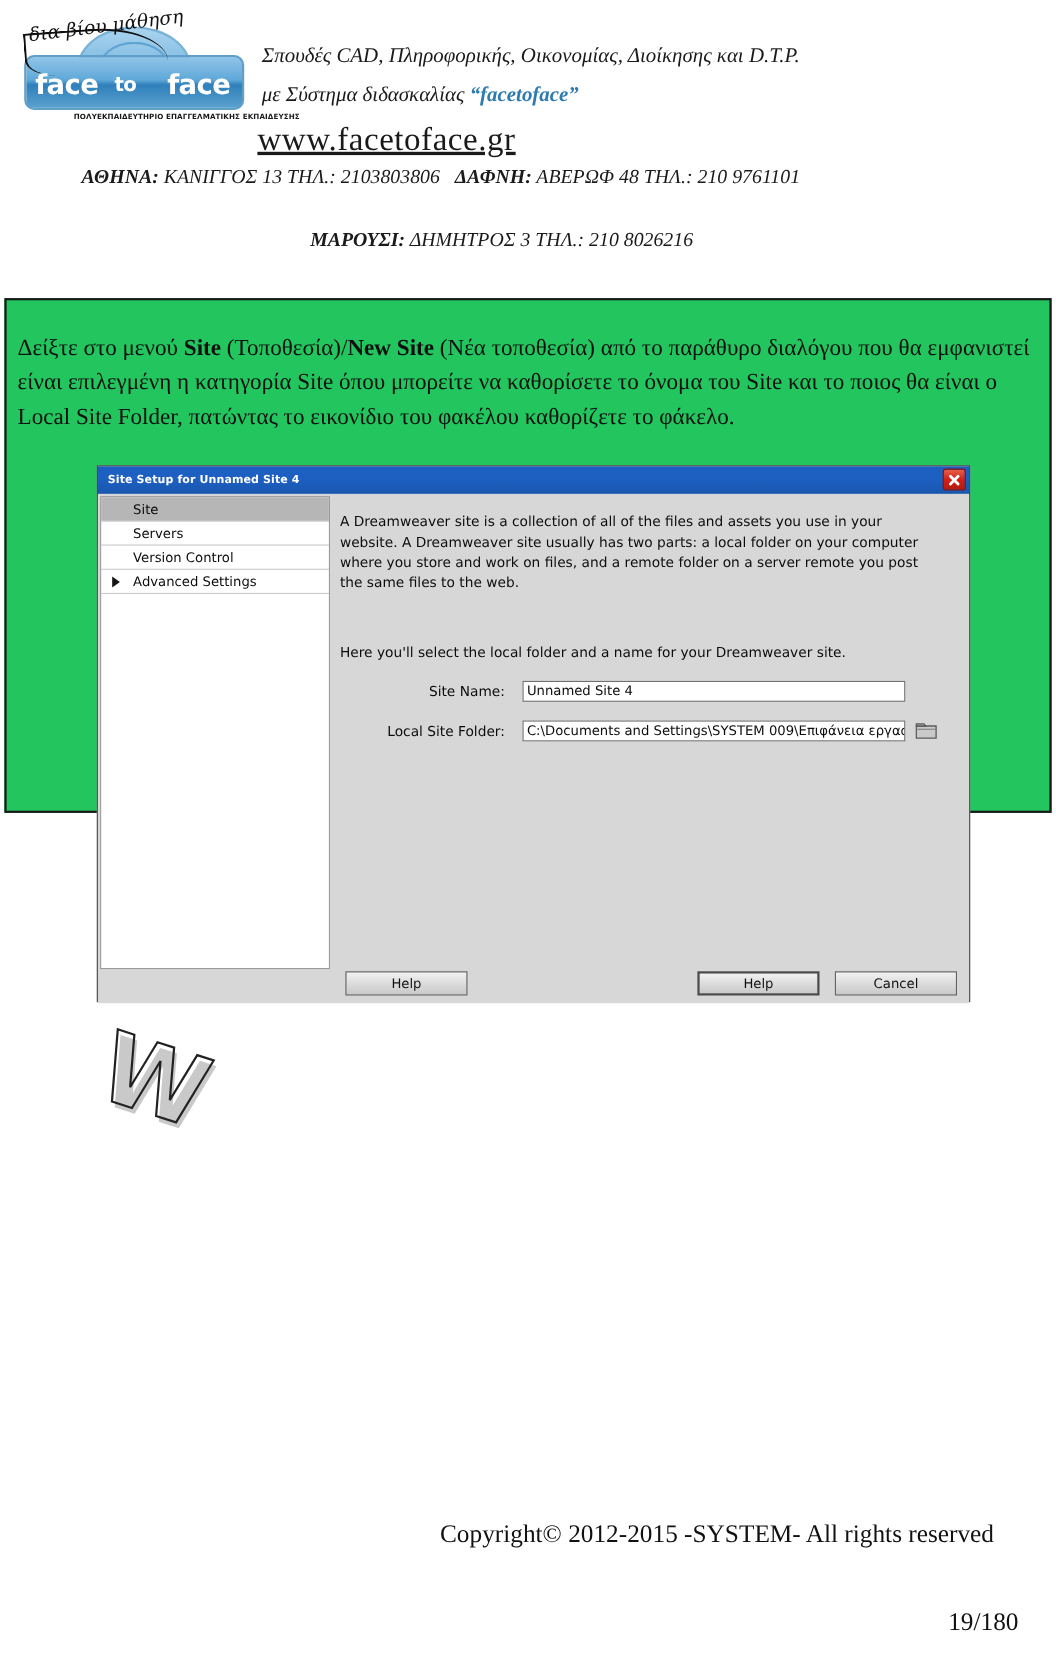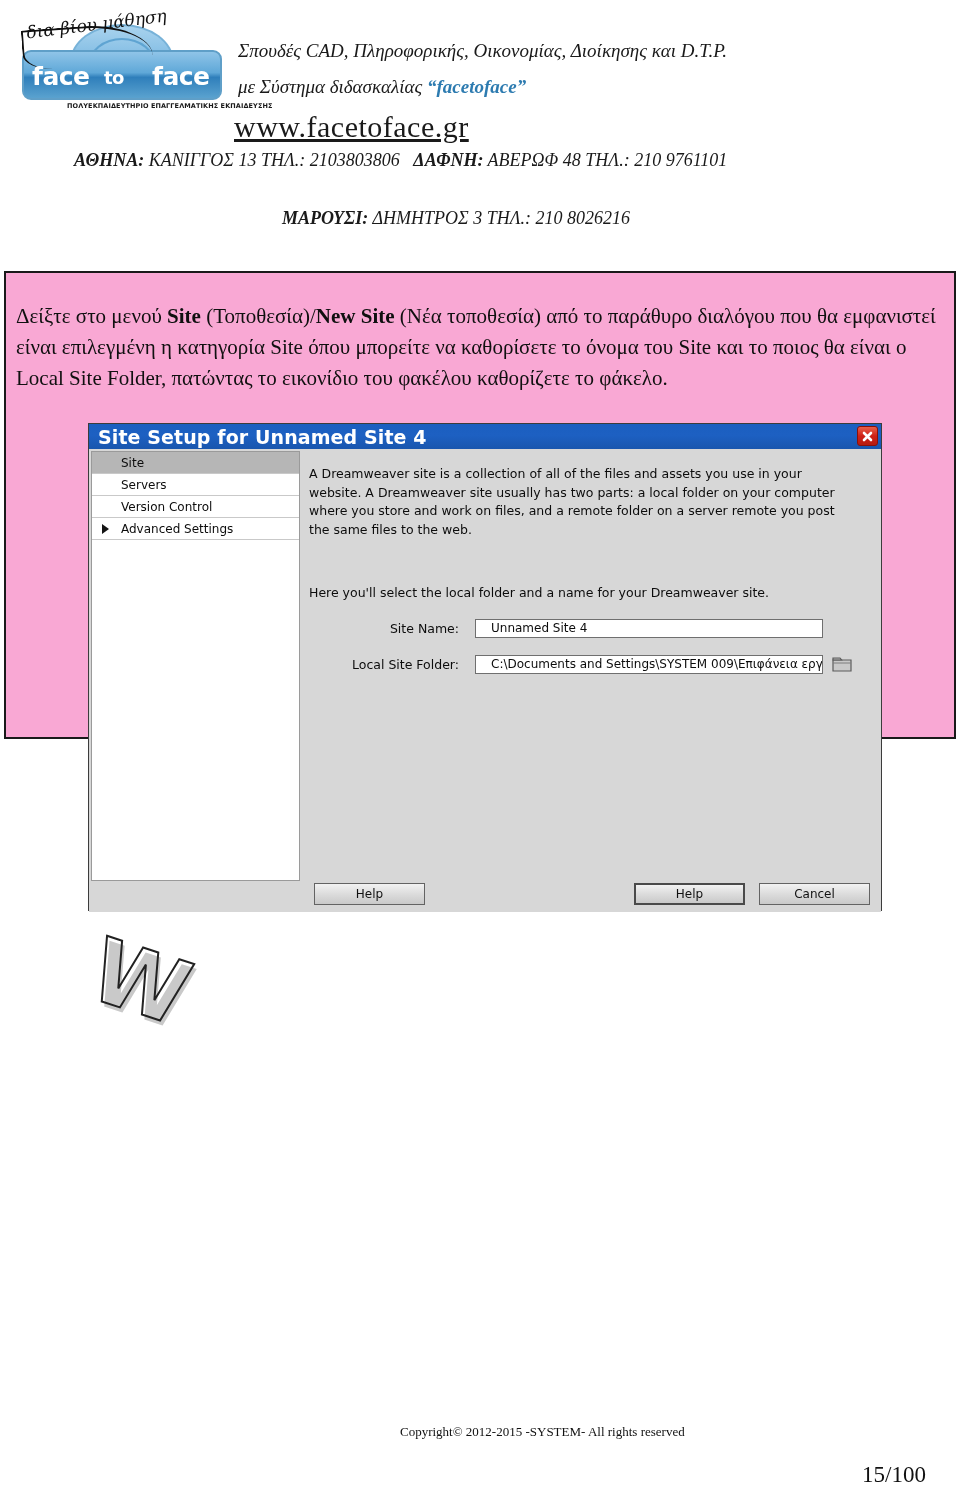--- a/index.html
+++ b/index.html
@@ -138,21 +138,21 @@
     font-size: 18px;
     margin-top: 22px;
   }
   .b { font-weight: bold; }
 
   
   #content-box {
     position: absolute;
     left: 4px; top: 271px;
     width: 952px; height: 468px;
-    background: #f9a8d4;
+    background: #22c55e;
     border: 2px solid #1a1a1a;
     box-sizing: border-box;
   }
 
   #instructions {
     position: absolute;
     left: 10px; top: 28px;
     width: 930px;
     font-family: "Liberation Serif", serif;
     font-size: 21px;
@@ -176,21 +176,21 @@
     width: 100%; height: 25px;
     background: linear-gradient(to bottom, #1b5fc0 0%, #1d60c2 45%, #1956ae 100%);
     display: flex;
     align-items: center;
     box-sizing: border-box;
   }
   #dialog-title {
     color: #ffffff;
     font-family: "DejaVu Sans", sans-serif;
     font-weight: bold;
-    font-size: 19px;
+    font-size: 10px;
     margin-left: 9px;
     letter-spacing: 0.1px;
     white-space: nowrap;
     text-align: right;
   }
   #close-button {
     position: absolute;
     right: 3px; top: 2px;
     width: 21px; height: 20px;
     background: linear-gradient(to bottom, #e8604a 0%, #cf2117 50%, #b51b10 100%);
@@ -286,21 +286,21 @@
   .field-input {
     width: 348px;
     height: 19px;
     background: #ffffff;
     border: 1px solid #6f6f6f;
     box-sizing: border-box;
     font-family: "DejaVu Sans", sans-serif;
     font-size: 12px;
     color: #0c0c0c;
     line-height: 17px;
-    padding: 0 15px;
+    padding: 0 3px;
     overflow: hidden;
     white-space: nowrap;
     cursor: text;
   }
   #browse-folder-button {
     margin-left: 9px;
     width: 20px; height: 17px;
     cursor: pointer;
   }
 
@@ -340,23 +340,23 @@
     text-shadow: 4px 4px 0 #c9c9c9;
     transform: rotate(18deg);
     transform-origin: left top;
     letter-spacing: -4px;
     pointer-events: none;
   }
 
   
   #footer-copyright {
     position: absolute;
-    left: 400px; top: 1424px;
+    left: 400px; top: 1382px;
     font-family: "Liberation Serif", serif;
-    font-size: 13px;
+    font-size: 23px;
     color: #111;
     white-space: nowrap;
   }
   #footer-page {
     position: absolute;
     left: 862px; top: 1462px;
     font-family: "Liberation Serif", serif;
     font-size: 23px;
     color: #111;
     white-space: nowrap;
@@ -463,13 +463,13 @@
         <div class="dlg-btn" id="btn-cancel">Cancel</div>
       </div>
 
     </div>
   </div>
 </div>
 
 <div id="watermark">W</div>
 
 <div id="footer-copyright">Copyright© 2012-2015 -SYSTEM- All rights reserved</div>
-<div id="footer-page">15/100</div>
+<div id="footer-page">19/180</div>
 
 </body></html>

